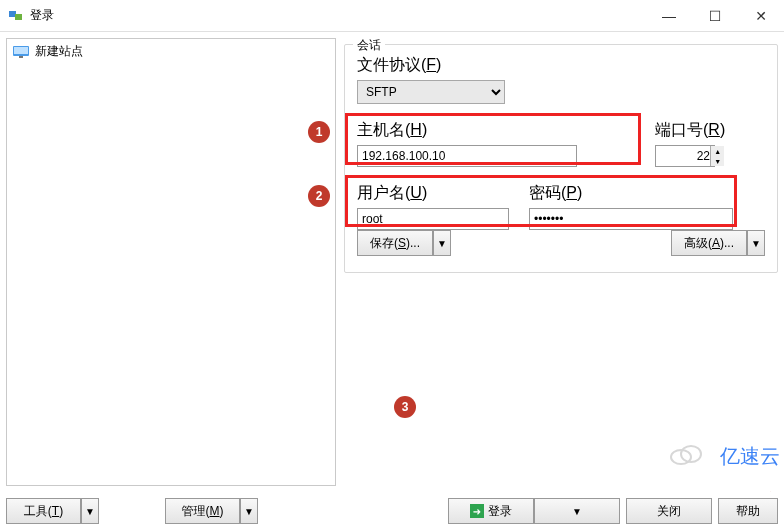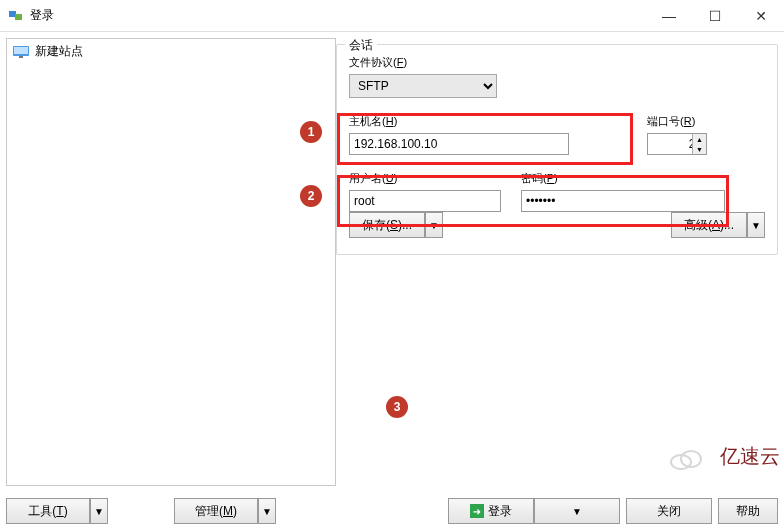--- a/index.html
+++ b/index.html
@@ -27,20 +27,21 @@
 .titlebar .winbtns { display: flex; }
 .titlebar .winbtn {
   width: 46px; height: 32px;
   display: flex; align-items: center; justify-content: center;
   font-size: 14px; color: #333;
 }
 .client {
   display: flex;
   height: calc(100% - 32px - 38px);
   padding: 6px;
+  gap: 8px;
 }
 .left-pane {
   width: 330px;
   border: 1px solid #c9c9c9;
   background: #fff;
   position: relative;
 }
 .left-pane .item {
   display: flex; align-items: center;
   padding: 4px 6px;
@@ -60,21 +61,21 @@
   position: relative;
   margin-top: 6px;
 }
 .session-group > .legend {
   position: absolute;
   top: -8px; left: 8px;
   background: #fff;
   padding: 0 4px;
   font-size: 12px;
 }
-.field-label { font-size: 11px; margin-bottom: 4px; display: inline-block;}
+.field-label { font-size: 16px; margin-bottom: 4px; display: inline-block;}
 .underline { text-decoration: underline; }
 .select-wrap {
   position: relative;
   display: inline-block;
 }
 select.proto {
   width: 148px; height: 24px;
   border: 1px solid #a8a8a8;
   background: #e9e9e9;
   font-size: 12px;
@@ -142,38 +143,38 @@
 .bottom-bar {
   position: absolute;
   left: 0; right: 0; bottom: 0;
   height: 38px;
   display: flex;
   align-items: center;
   padding: 0 6px;
   background: #fff;
 }
 .bottom-left { display:flex; gap:6px; }
-.bottom-left .btn-group .btn:first-child { width: 84px; }
+.bottom-left .btn-group .btn:first-child { width: 75px; }
 .bottom-right { display:flex; gap:6px; margin-left:auto; align-items:center; }
 .bottom-right .btn { width: 86px; }
 .btn.login { display:flex; gap:4px; align-items:center; justify-content:center; }
 .login-icon {
   width:14px; height:14px; background:#2ea44f; display:inline-flex;
   align-items:center; justify-content:center; color:#fff; font-size:10px;
 }
 .arrow-annot {
   position: absolute;
   left: 420px; top: 450px;
   pointer-events:none;
 }
 .watermark {
   position:absolute;
   right: 4px; bottom: 60px;
-  font-size: 20px; color: #7f1d1d;
-  display:flex; align-items:flex-end; gap:17px;
+  font-size: 20px; color: #3b82f6;
+  display:flex; align-items:flex-start; gap:17px;
   pointer-events:none;
 }
 .watermark .cloud {
   width:34px; height:22px;
 }
 </style>
 </head>
 <body>
 
 <div class="titlebar">

